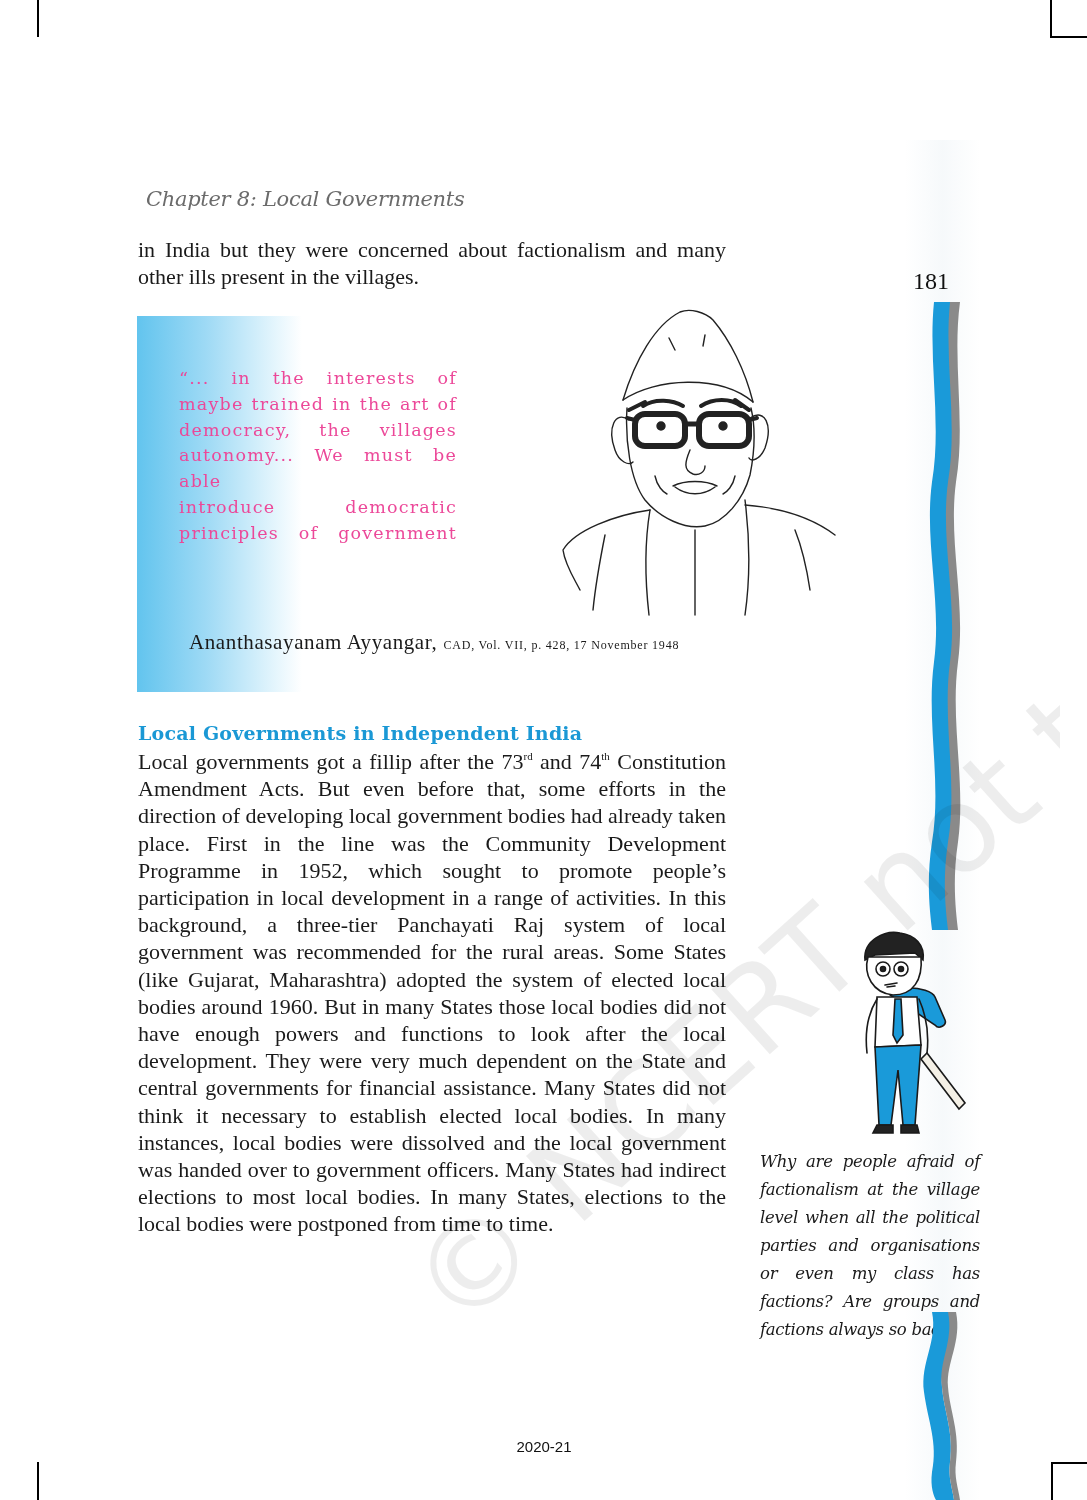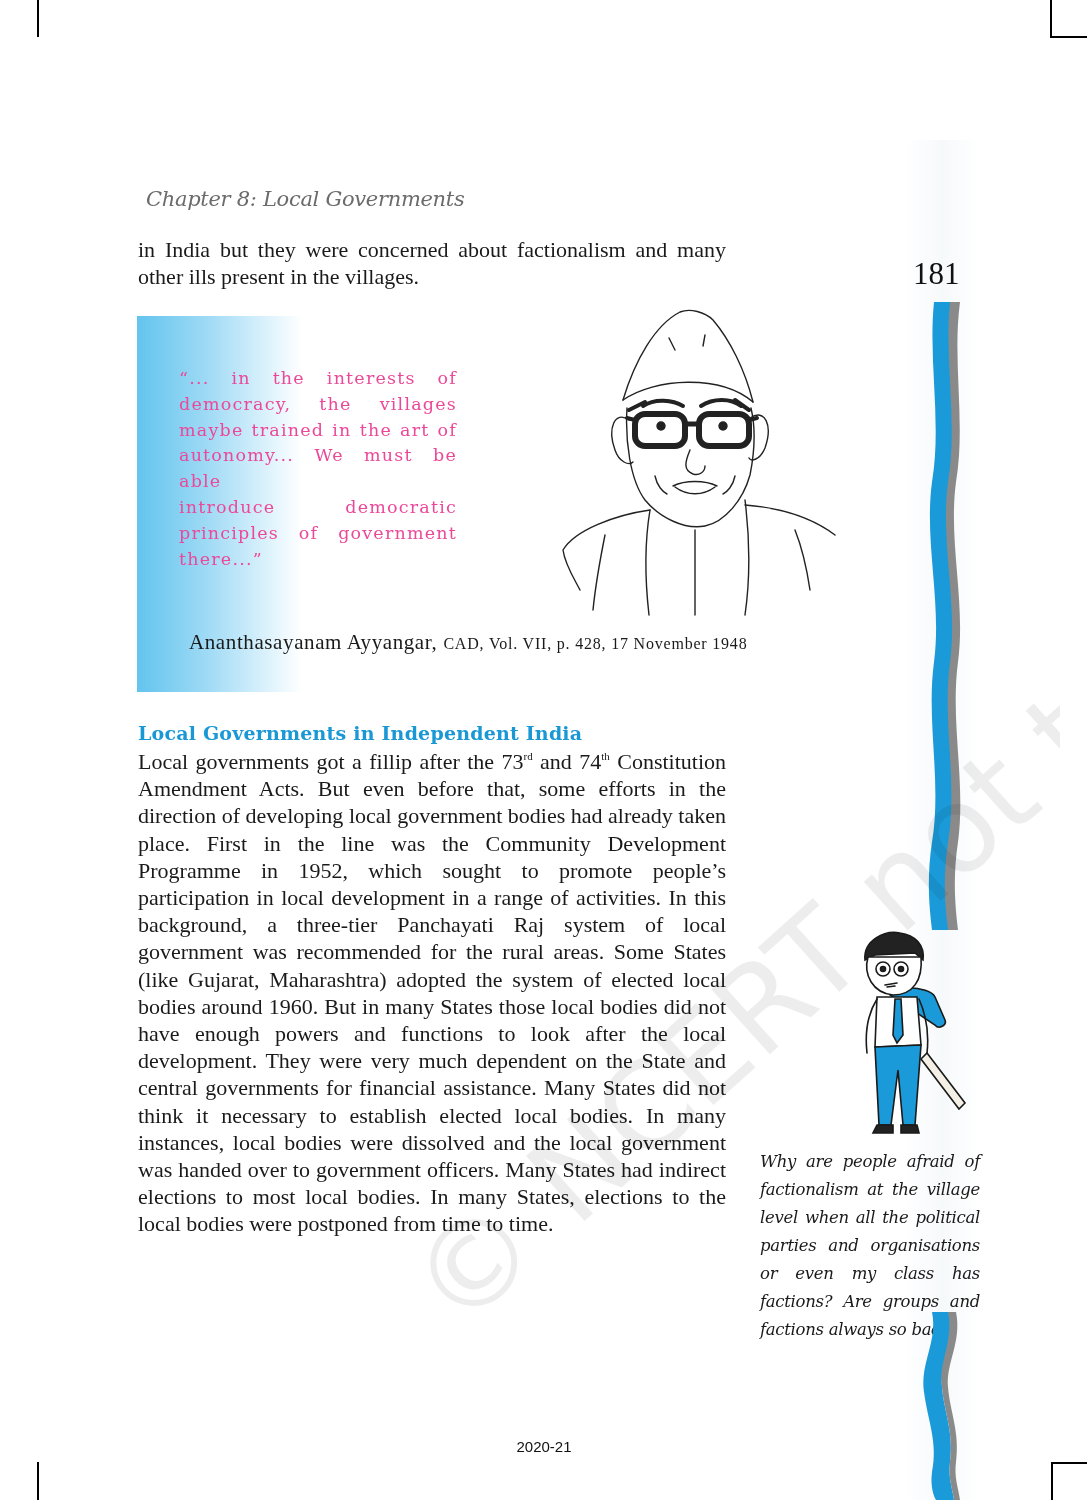--- a/index.html
+++ b/index.html
@@ -8,22 +8,22 @@
     background: #ffffff; font-family: "DejaVu Serif", serif; color: #1a1a1a;
   }
   .crop { position: absolute; background: #000; }
   .running-head {
     position: absolute; left: 138px; top: 187px;
     font-family: "DejaVu Serif", serif; font-style: italic; font-size: 21px; color: #6b6b6b;
     letter-spacing: -0.3px;
     margin-left: 8px;
   }
   .page-number {
-    position: absolute; left: 913px; top: 256px;
-    font-family: "Liberation Serif", serif; font-size: 31px; color: #111;
+    position: absolute; left: 913px; top: 268px;
+    font-family: "Liberation Serif", serif; font-size: 24px; color: #111;
   }
   .body-text {
     position: absolute; left: 138px; width: 588px;
     font-family: "Liberation Serif", serif; font-size: 22px; line-height: 27.2px;
     text-align: justify; text-align-last: left; color: #1a1a1a;
   }
   .intro { top: 236px; }
   .quote-box {
     position: absolute; left: 137px; top: 316px; width: 700px; height: 376px;
     background: linear-gradient(to right, #62c4ee 0px, #9fdaf5 70px, #e6f6fd 140px, #ffffff 165px);
@@ -33,21 +33,21 @@
     font-family: "DejaVu Serif", serif; font-size: 17.5px; line-height: 25.8px;
     letter-spacing: 1.2px; text-align: justify; text-align-last: left; color: #ec4899;
   }
   .quote-text .line { display: block; text-align: justify; text-align-last: justify; }
   .quote-text .line.last { text-align-last: left; }
   .attribution {
     position: absolute; left: 173px; top: 630px; white-space: nowrap;
     font-family: "Liberation Serif", serif; color: #1a1a1a;
   }
   .attribution .name { font-size: 21px; letter-spacing: 0.6px; margin-left: 16px; }
-  .attribution .ref { font-size: 16px; letter-spacing: 0.8px; margin-left: 6px; }
+  .attribution .ref { font-size: 12px; letter-spacing: 0.8px; margin-left: 6px; }
   .portrait { position: absolute; left: 545px; top: 290px; width: 300px; height: 330px; }
   .section-heading {
     position: absolute; left: 138px; top: 722px;
     font-family: "DejaVu Serif", serif; font-weight: bold; font-size: 19px; color: #1a98d5;
     letter-spacing: 0.2px;
   }
   .section-body { top: 748px; }
   .section-body sup { font-size: 11px; vertical-align: 9px; line-height: 0; }
   .side-question {
     position: absolute; left: 760px; top: 1148px; width: 220px;
@@ -79,26 +79,25 @@
 <div class="fade-strip"></div>
 
 <div class="running-head">Chapter 8: Local Governments</div>
 <div class="page-number">181</div>
 
 <p class="body-text intro" style="margin:0;">in India but they were concerned about factionalism and many other ills present in the villages.</p>
 
 <div class="quote-box"></div>
 <div class="quote-text">
   <span class="line">“... in the interests of</span>
+  <span class="line">maybe trained in the art of</span>
   <span class="line">democracy, the villages</span>
-  <span class="line">maybe trained in the art of</span>
   <span class="line">autonomy... We must be able</span>
   <span class="line">introduce democratic</span>
   <span class="line">principles of government</span>
-  <span class="line last">there...”</span>
 </div>
 
 <svg class="portrait" viewBox="0 0 300 330" fill="none" stroke="#222" stroke-width="1.4" stroke-linecap="round">
 
   <path d="M78 110 C 90 70, 110 35, 135 22 C 145 18, 160 22, 168 30 C 185 50, 200 80, 208 112"></path>
   <path d="M78 110 C 110 88, 175 84, 208 112"></path>
   <path d="M124 48 L 130 60 M 160 45 L 158 56"></path>
 
   <path d="M82 118 C 80 150, 85 190, 100 210 C 115 228, 140 240, 160 236 C 180 232, 198 210, 205 185 C 210 160, 210 135, 206 118"></path>
 

